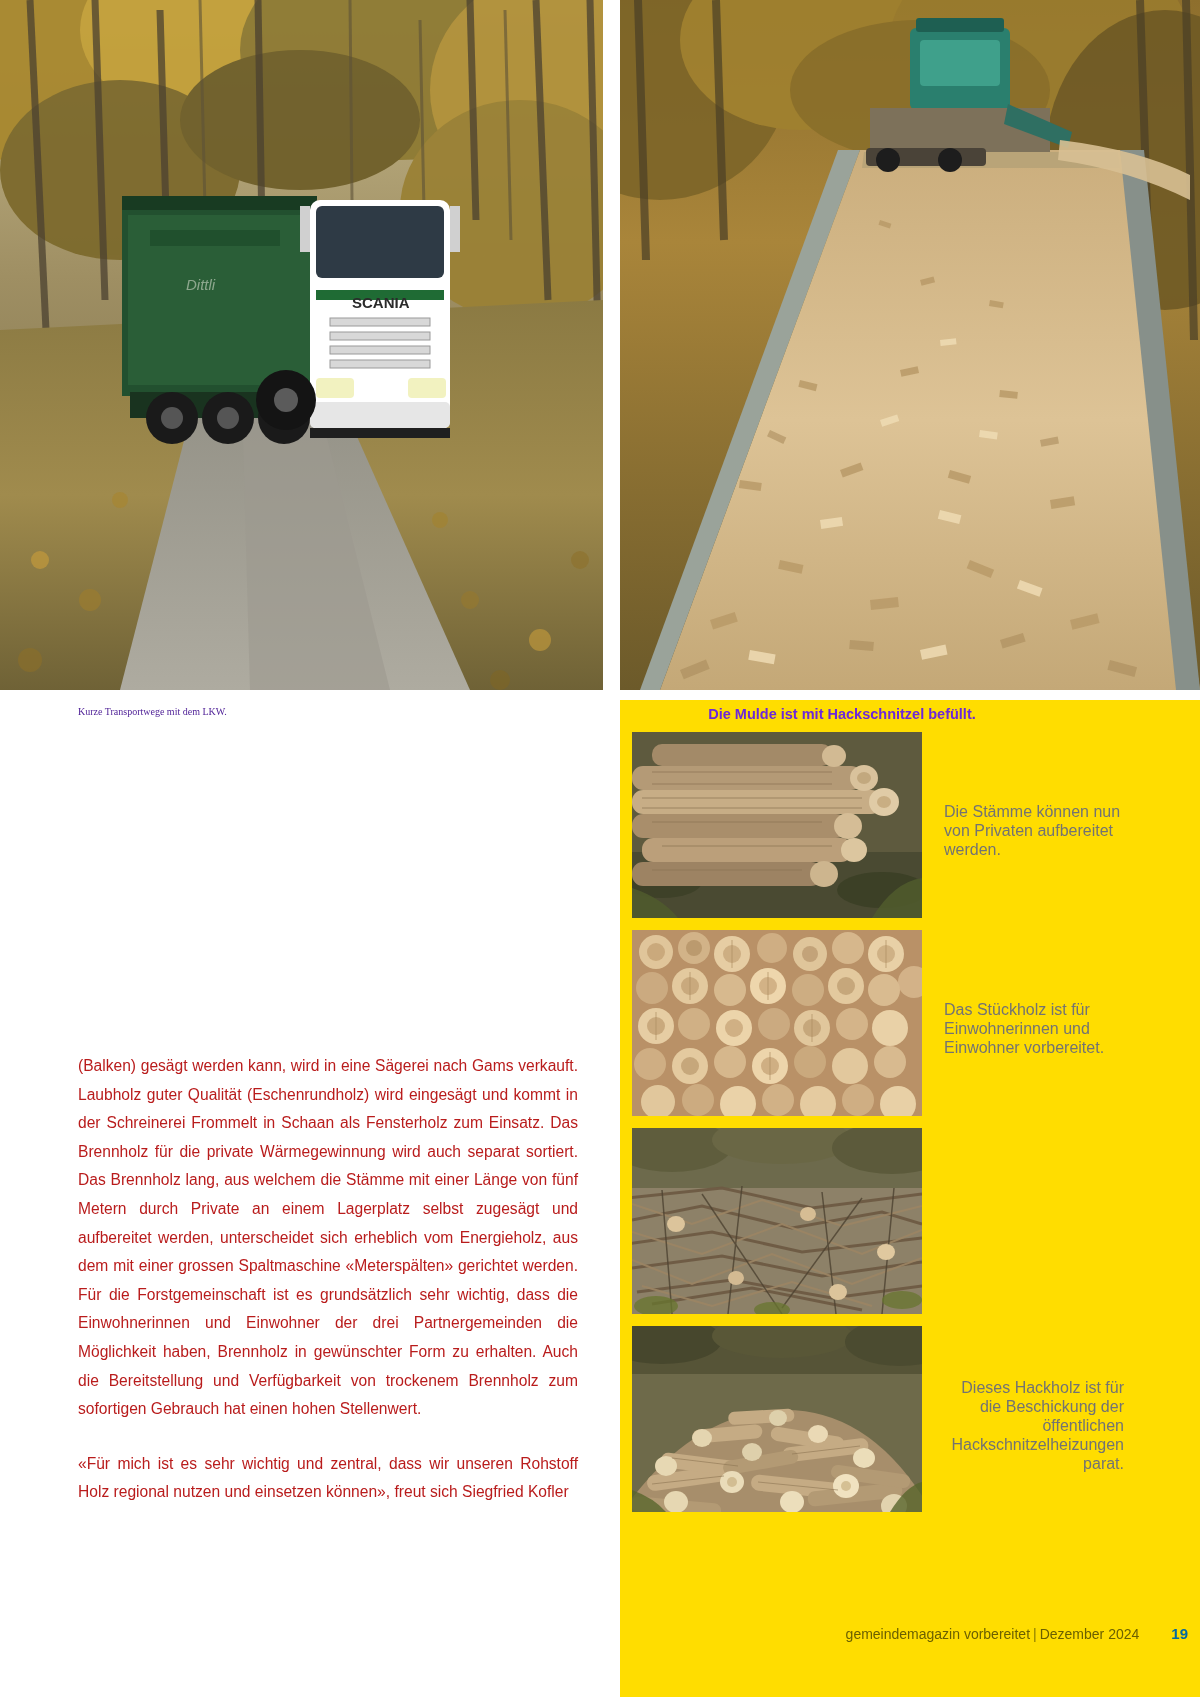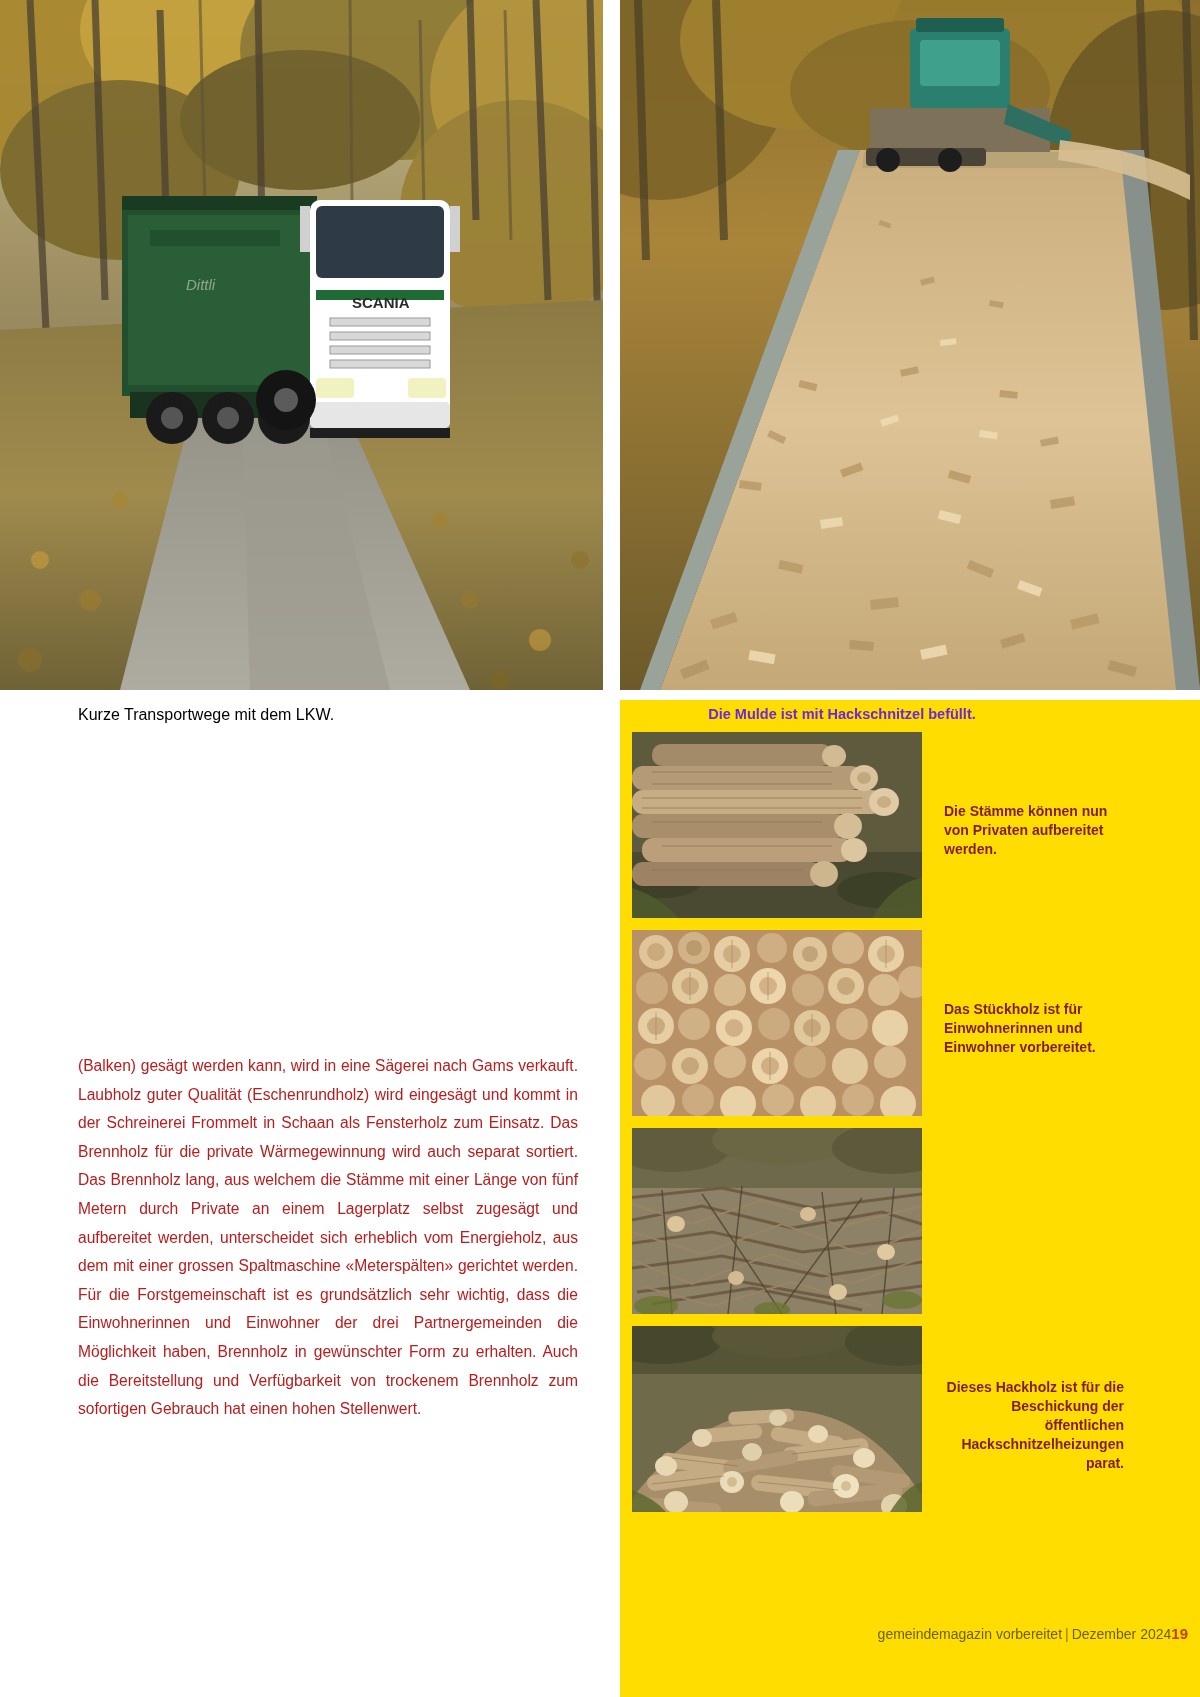--- a/index.html
+++ b/index.html
@@ -48,22 +48,23 @@
     position: absolute;
     left: 620px; top: 0;
     width: 580px; height: 690px;
     overflow: hidden;
   }
 
   .caption-left {
     position: absolute;
     left: 78px; top: 706px;
     width: 500px;
-    font-size: 16px;
-    color: #000000;
+    font-size: 10px;
+    color: #4c1d95;
+    font-family: Liberation Serif, serif;
   }
   .caption-right {
     position: absolute;
     left: 632px; top: 706px;
     width: 420px;
     font-size: 14.5px;
     font-weight: bold;
     color: #6d28d9;
     text-align: center;
   }
@@ -92,24 +93,24 @@
   .thumb-row .thumb {
     position: absolute;
     left: 0; top: 0;
     width: 290px; height: 186px;
     overflow: hidden;
   }
   .thumb-row .thumb-cap {
     position: absolute;
     left: 312px;
     width: 180px;
-    font-size: 14px;
+    font-size: 16px;
     line-height: 19px;
-    font-weight: bold;
-    color: #7f1d1d;
+    font-weight: normal;
+    color: #737373;
   }
 
   .row1 { top: 732px; }
   .row2 { top: 930px; }
   .row3 { top: 1128px; }
   .row4 { top: 1326px; text-align: right; }
 
   .row1 .thumb-cap { top: 70px; }
   .row2 .thumb-cap { top: 70px; }
   .row3 .thumb-cap { top: 60px; }
@@ -120,24 +121,24 @@
     position: absolute;
     left: 632px;
     top: 1625px;
     width: 556px;
     text-align: right;
     font-size: 14px;
     color: #6b6000;
   }
   .footer .sep { color: #8a7b00; padding: 0 3px; }
   .footer .pagenum {
-    color: #c2410c;
+    color: #0369a1;
     font-weight: bold;
     font-size: 15px;
-    margin-left: 0;
+    margin-left: 32px;
   }
 
   
   svg.art { display: block; width: 100%; height: 100%; }
 </style>
 </head>
 <body>
 
 <div class="page">
 
@@ -347,20 +348,21 @@
       </g>
 
       <path d="M440 140 Q520 150 570 175 L570 200 Q510 170 438 160 Z" fill="#d8c093" opacity="0.9"></path>
     </svg>
   </div>
 
   <div class="caption-right">Die Mulde ist mit Hackschnitzel befüllt.</div>
 
   <div class="bodytext">
     <p>(Balken) gesägt werden kann, wird in eine Sägerei nach Gams verkauft. Laubholz guter Qualität (Eschenrundholz) wird eingesägt und kommt in der Schreinerei Frommelt in Schaan als Fensterholz zum Einsatz. Das Brennholz für die private Wärmegewinnung wird auch separat sortiert. Das Brennholz lang, aus welchem die Stämme mit einer Länge von fünf Metern durch Private an einem Lagerplatz selbst zugesägt und aufbereitet werden, unterscheidet sich erheblich vom Energieholz, aus dem mit einer grossen Spaltmaschine «Meterspälten» gerichtet werden. Für die Forstgemeinschaft ist es grundsätzlich sehr wichtig, dass die Einwohnerinnen und Einwohner der drei Partnergemeinden die Möglichkeit haben, Brennholz in gewünschter Form zu erhalten.  Auch die Bereitstellung und Verfügbarkeit von trockenem Brennholz zum sofortigen Gebrauch hat einen hohen Stellenwert.</p>
+    <p>«Für mich ist es sehr wichtig und zentral, dass wir unseren Rohstoff Holz regional nutzen und einsetzen können», freut sich Siegfried Kofler</p>
   </div>
 
   <div class="thumb-row row1">
     <div class="thumb">
       <svg class="art" viewBox="0 0 290 186" preserveAspectRatio="none">
         <rect width="290" height="186" fill="#5e5a3e"></rect>
         <rect y="120" width="290" height="66" fill="#4a4a32"></rect>
         <g opacity="0.85">
           <ellipse cx="30" cy="150" rx="40" ry="16" fill="#3c4027"></ellipse>
           <ellipse cx="250" cy="158" rx="45" ry="18" fill="#3a3e25"></ellipse>

